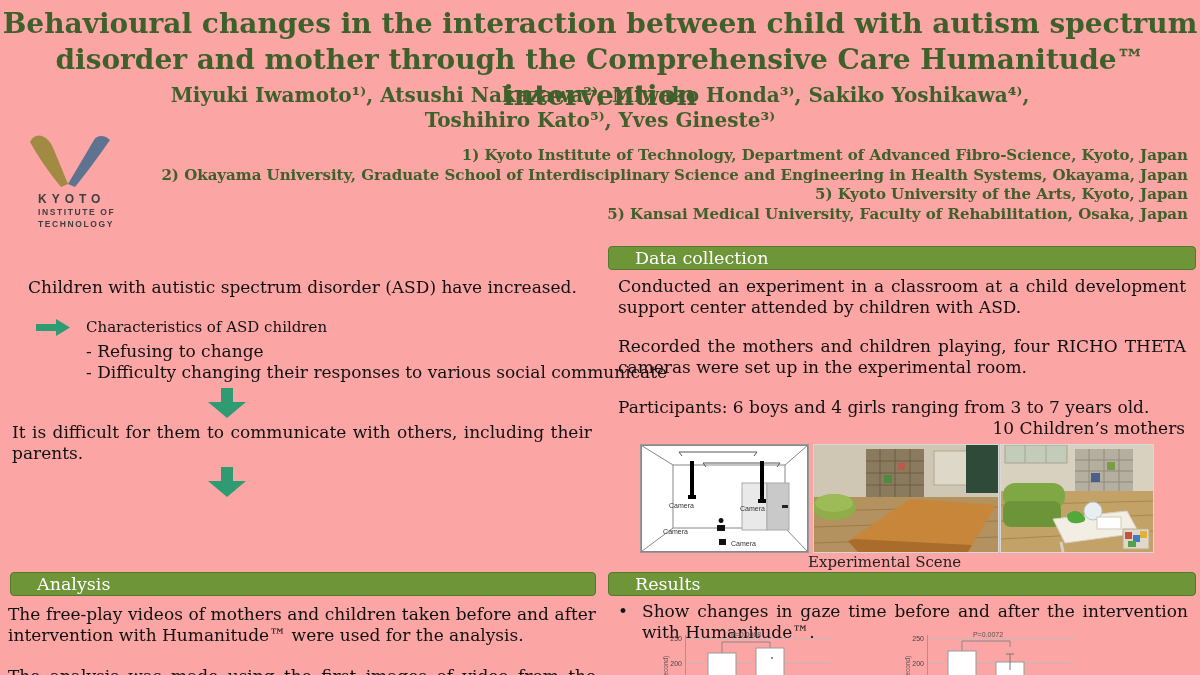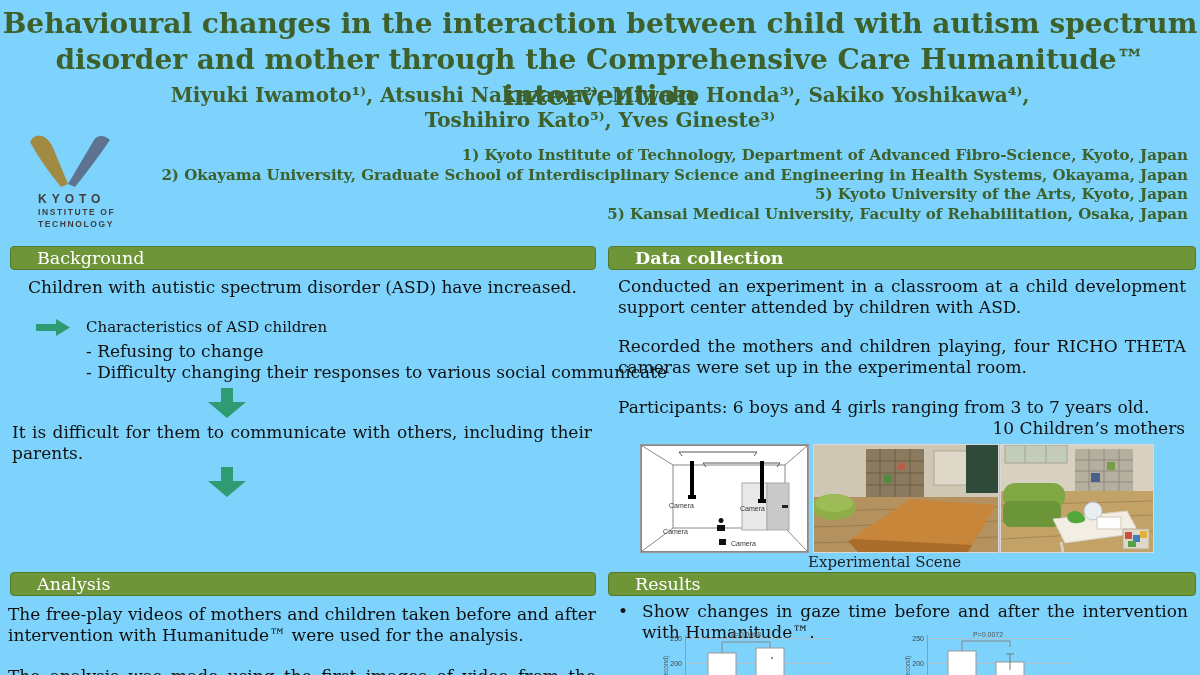--- a/index.html
+++ b/index.html
@@ -1,18 +1,18 @@
 <!DOCTYPE html>
 <html><head>
 <meta charset="utf-8">
 <style>
   html,body { margin:0; padding:0; background:#ffffff; }
   .poster {
     position:relative; width:1200px; height:675px; overflow:hidden;
-    background:#7dd3fc; color:#111;
+    background:#fca5a5; color:#111;
     font-family:"DejaVu Serif","Liberation Serif",serif;
   }
   
   .title {
     position:absolute; top:6px; left:0; width:100%; text-align:center;
     color:#3e602a; font-weight:700; font-size:28px; line-height:36px;
   }
   .authors {
     position:absolute; top:83px; left:0; width:100%; text-align:center;
     color:#3e602a; font-weight:700; font-size:20px; line-height:25px;
@@ -72,23 +72,20 @@
       <path d="M10,10 Q14,2 22,4 Q30,7 34,18 L48,52 L41,55 Q22,32 10,10 Z" fill="#a18a41"></path>
       <path d="M48,52 L74,8 Q78,2 86,5 L90,8 Q72,34 55,55 Z" fill="#5d7390"></path>
     </svg>
     <div class="logo-text">
       <div class="logo-kyoto">KYOTO</div>
       <div class="logo-sub">INSTITUTE OF</div>
       <div class="logo-sub">TECHNOLOGY</div>
     </div>
   </div>
 
-  <div class="col-header" style="left:10px; top:246px; width:586px;">
-    <span>Background</span>
-  </div>
 
   <div class="p" style="left:28px; top:277px; width:560px; text-align:left;">Children with autistic spectrum disorder (ASD) have increased.</div>
 
   <div class="char-row" style="left:36px; top:318px;">
     <svg width="34" height="17" viewBox="0 0 34 17">
       <path d="M0,5 L20,5 L20,0 L34,8.5 L20,17 L20,12 L0,12 Z" fill="#2e9b72"></path>
     </svg>
     <span>Characteristics of ASD children</span>
   </div>
   <div class="char-item" style="left:86px; top:341px;">- Refusing to change</div>
@@ -110,21 +107,21 @@
 
 
   <div class="col-header" style="left:10px; top:572px; width:586px;">
     <span>Analysis</span>
   </div>
 
   <div class="p" style="left:8px; top:604px; width:588px;">The free-play videos of mothers and children taken before and after intervention with Humanitude™ were used for the analysis.</div>
 
   <div class="p p-center-last" style="left:8px; top:666px; width:588px;">The analysis was made using the first images of video from the</div>
 
-  <div class="col-header" style="left:608px; top:246px; width:588px;font-weight:bold;">
+  <div class="col-header" style="left:608px; top:246px; width:588px;">
     <span>Data collection</span>
   </div>
 
   <div class="p" style="left:618px; top:276px; width:568px;">Conducted an experiment in a classroom at a child development support center attended by children with ASD.</div>
 
   <div class="p" style="left:618px; top:336px; width:568px;">Recorded the mothers and children playing, four RICHO THETA cameras were set up in the experimental room.</div>
 
   <div class="p" style="left:618px; top:397px; width:568px; text-align:left;">Participants: 6 boys and 4 girls ranging from 3 to 7 years old.</div>
   <div class="p" style="left:735px; top:418px; width:450px; text-align:right;">10 Children’s mothers</div>
 

